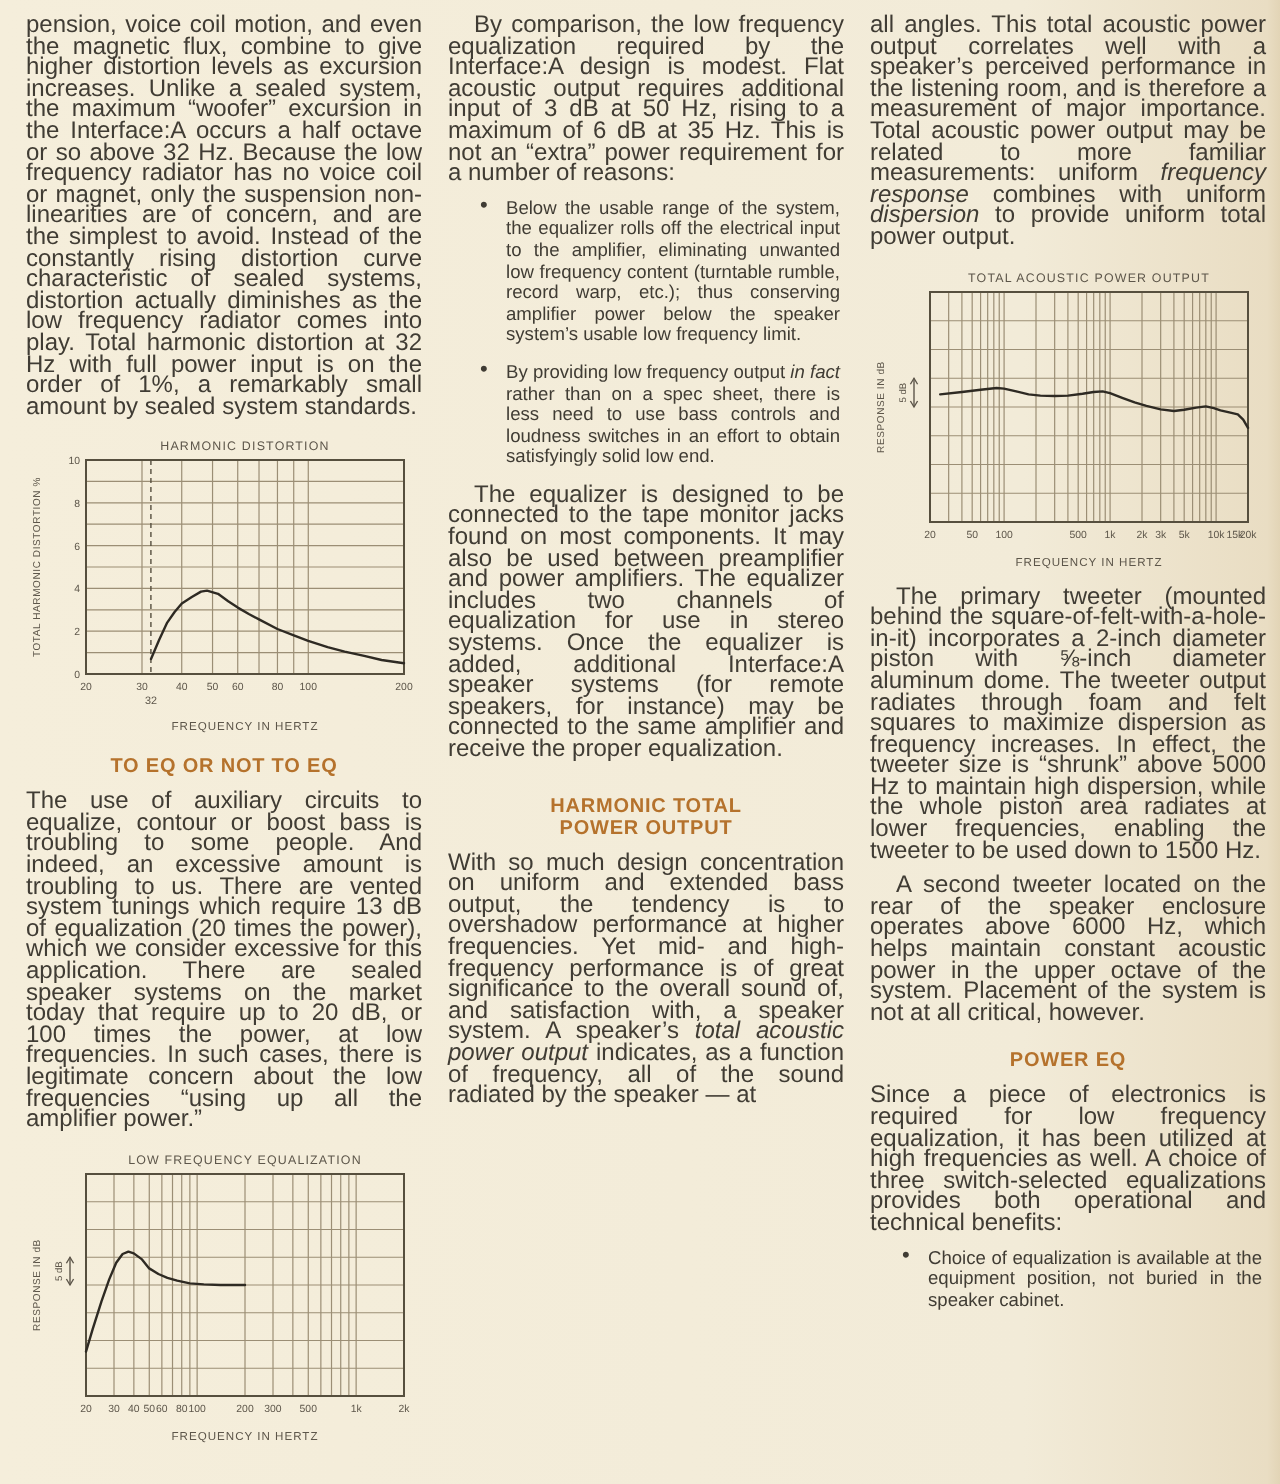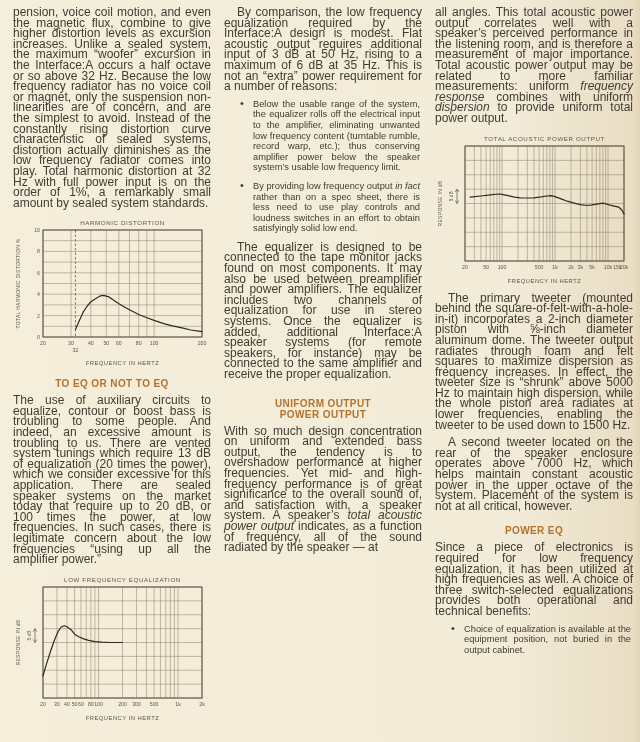--- a/index.html
+++ b/index.html
@@ -159,24 +159,24 @@
             <text x="109.5" y="146" text-anchor="middle" font-size="5.8" letter-spacing="0.5" fill="#5d564a">FREQUENCY IN HERTZ</text>
             <text x="7" y="68.5" text-anchor="middle" font-size="5" letter-spacing="0.3" fill="#5d564a" transform="rotate(-90 7 68.5)">RESPONSE IN dB</text>
           </svg>
       </figure>
     </div>
 
     <div class="col">
       <p class="body-text indent">By comparison, the low frequency equalization required by the Interface:A design is modest. Flat acoustic output requires additional input of 3 dB at 50 Hz, rising to a maximum of 6 dB at 35 Hz. This is not an “extra” power requirement for a number of reasons:</p>
       <ul class="bullets">
         <li><span>Below the usable range of the system, the equalizer rolls off the electrical input to the amplifier, eliminating unwanted low frequency content (turntable rumble, record warp, etc.); thus conserving amplifier power below the speaker system’s usable low frequency limit.</span></li>
-        <li><span>By providing low frequency output </span><i>in fact</i><span> rather than on a spec sheet, there is less need to use play controls and loudness switches in an effort to obtain satisfyingly solid low end.</span></li>
+        <li><span>By providing low frequency output </span><i>in fact</i><span> rather than on a spec sheet, there is less need to use bass controls and loudness switches in an effort to obtain satisfyingly solid low end.</span></li>
       </ul>
       <p class="body-text indent">The equalizer is designed to be connected to the tape monitor jacks found on most components. It may also be used between preamplifier and power amplifiers. The equalizer includes two channels of equalization for use in stereo systems. Once the equalizer is added, additional Interface:A speaker systems (for remote speakers, for instance) may be connected to the same amplifier and receive the proper equalization.</p>
-      <h3 class="heading" style="margin-top:18px;">UNIFORM OUTPUT
+      <h3 class="heading" style="margin-top:18px;">HARMONIC TOTAL
 POWER OUTPUT</h3>
       <p class="body-text"><span>With so much design concentration on uniform and extended bass output, the tendency is to overshadow performance at higher frequencies. Yet mid- and high-frequency performance is of great significance to the overall sound of, and satisfaction with, a speaker system. A speaker’s </span><i>total acoustic power output</i><span> indicates, as a function of frequency, all of the sound radiated by the speaker — at</span></p>
     </div>
 
     <div class="col">
       <p class="body-text"><span>all angles. This total acoustic power output correlates well with a speaker’s perceived performance in the listening room, and is therefore a measurement of major importance. Total acoustic power output may be related to more familiar measurements: uniform </span><i>frequency response</i><span> combines with uniform </span><i>dispersion</i><span> to provide uniform total power output.</span></p>
       <figure class="chart">
         <svg width="198" height="152" viewBox="0 0 198 152">
             <line x1="30" y1="13" x2="30" y2="128" stroke="#9b8e75" stroke-width="0.6"></line>
             <line x1="39.3328367299511" y1="13" x2="39.3328367299511" y2="128" stroke="#9b8e75" stroke-width="0.6"></line>
@@ -230,22 +230,22 @@
             <line x1="22" y1="70.5" x2="22" y2="56.125" stroke="#5d564a" stroke-width="0.7"></line>
             <path d="M 20.2 59.125 L 22 56.125 L 23.8 59.125 M 20.2 67.5 L 22 70.5 L 23.8 67.5" fill="none" stroke="#5d564a" stroke-width="0.7"></path>
             <text x="18" y="63.3125" text-anchor="middle" font-size="4.8" fill="#5d564a" transform="rotate(-90 18 63.3125)">5 dB</text>
             <path d="M35.1 64.2 L46.0 63.0 L55.3 61.9 L63.3 61.0 L67.0 61.3 L73.1 62.7 L79.3 64.2 L85.2 64.8 L92.3 65.0 L99.0 64.8 L106.3 63.9 L111.8 63.0 L116.3 62.7 L120.0 63.6 L126.1 65.9 L132.3 68.2 L138.2 69.9 L145.3 71.7 L152.0 72.5 L157.1 71.9 L163.1 70.8 L167.9 70.2 L171.9 71.1 L175.2 72.2 L179.1 73.1 L183.9 74.2 L186.6 76.8 L189.0 80.9" fill="none" stroke="#2e2a23" stroke-width="1.2" stroke-linejoin="round" stroke-linecap="round"></path>
             <text x="109.5" y="8" text-anchor="middle" font-size="6.2" letter-spacing="0.6" fill="#5d564a">TOTAL ACOUSTIC POWER OUTPUT</text>
             <text x="109.5" y="150" text-anchor="middle" font-size="5.8" letter-spacing="0.5" fill="#5d564a">FREQUENCY IN HERTZ</text>
             <text x="7" y="70.5" text-anchor="middle" font-size="5" letter-spacing="0.3" fill="#5d564a" transform="rotate(-90 7 70.5)">RESPONSE IN dB</text>
           </svg>
       </figure>
       <p class="body-text indent">The primary tweeter (mounted behind the square-of-felt-with-a-hole-in-it) incorporates a 2-inch diameter piston with ⅝-inch diameter aluminum dome. The tweeter output radiates through foam and felt squares to maximize dispersion as frequency increases. In effect, the tweeter size is “shrunk” above 5000 Hz to maintain high dispersion, while the whole piston area radiates at lower frequencies, enabling the tweeter to be used down to 1500 Hz.</p>
-      <p class="body-text indent">A second tweeter located on the rear of the speaker enclosure operates above 7000 Hz, which helps maintain constant acoustic power in the upper octave of the system. Placement of the system is not at all critical, however.</p>
+      <p class="body-text indent">A second tweeter located on the rear of the speaker enclosure operates above 6000 Hz, which helps maintain constant acoustic power in the upper octave of the system. Placement of the system is not at all critical, however.</p>
       <h3 class="heading" style="margin-top:14px;">POWER EQ</h3>
       <p class="body-text">Since a piece of electronics is required for low frequency equalization, it has been utilized at high frequencies as well. A choice of three switch-selected equalizations provides both operational and technical benefits:</p>
       <ul class="bullets">
-        <li><span>Choice of equalization is available at the equipment position, not buried in the output cabinet.</span></li>
+        <li><span>Choice of equalization is available at the equipment position, not buried in the speaker cabinet.</span></li>
       </ul>
     </div>
 
   </div>
 </div>
 
 </body></html>

